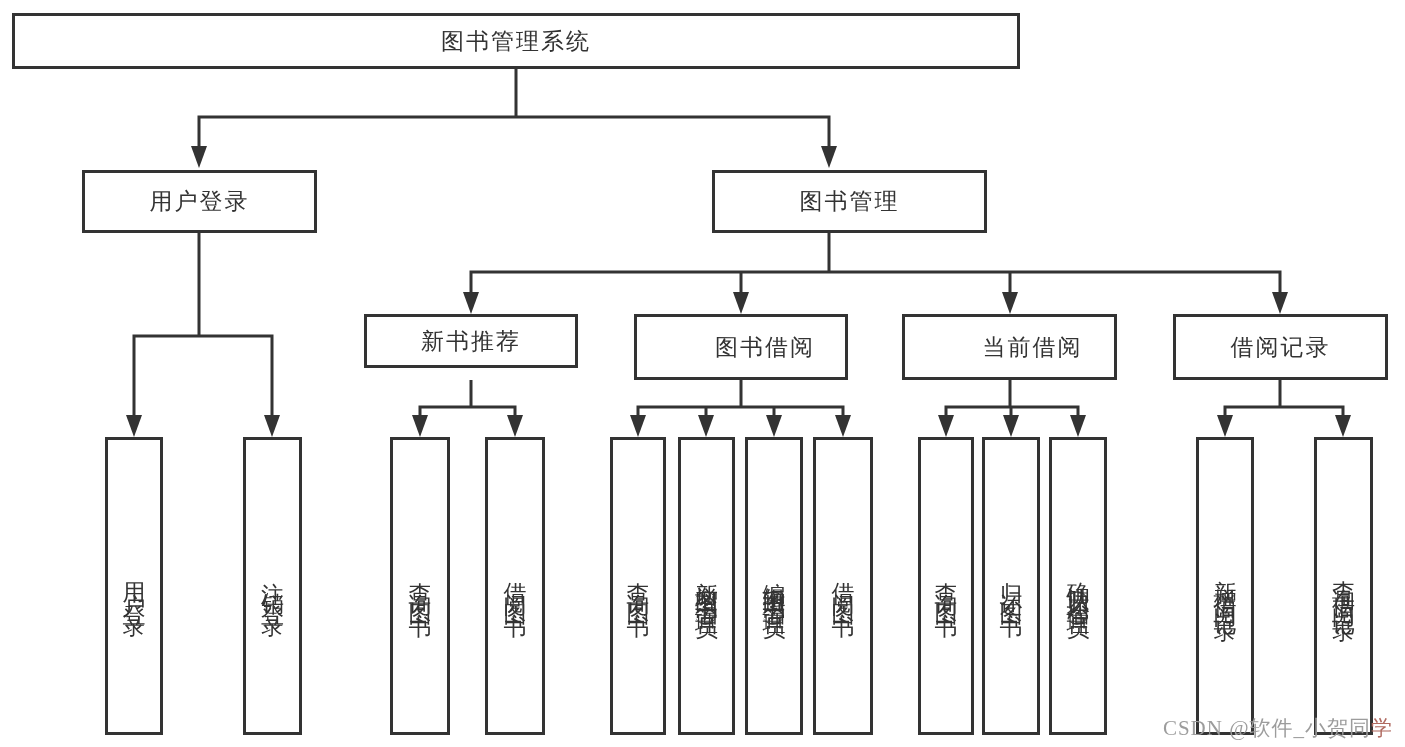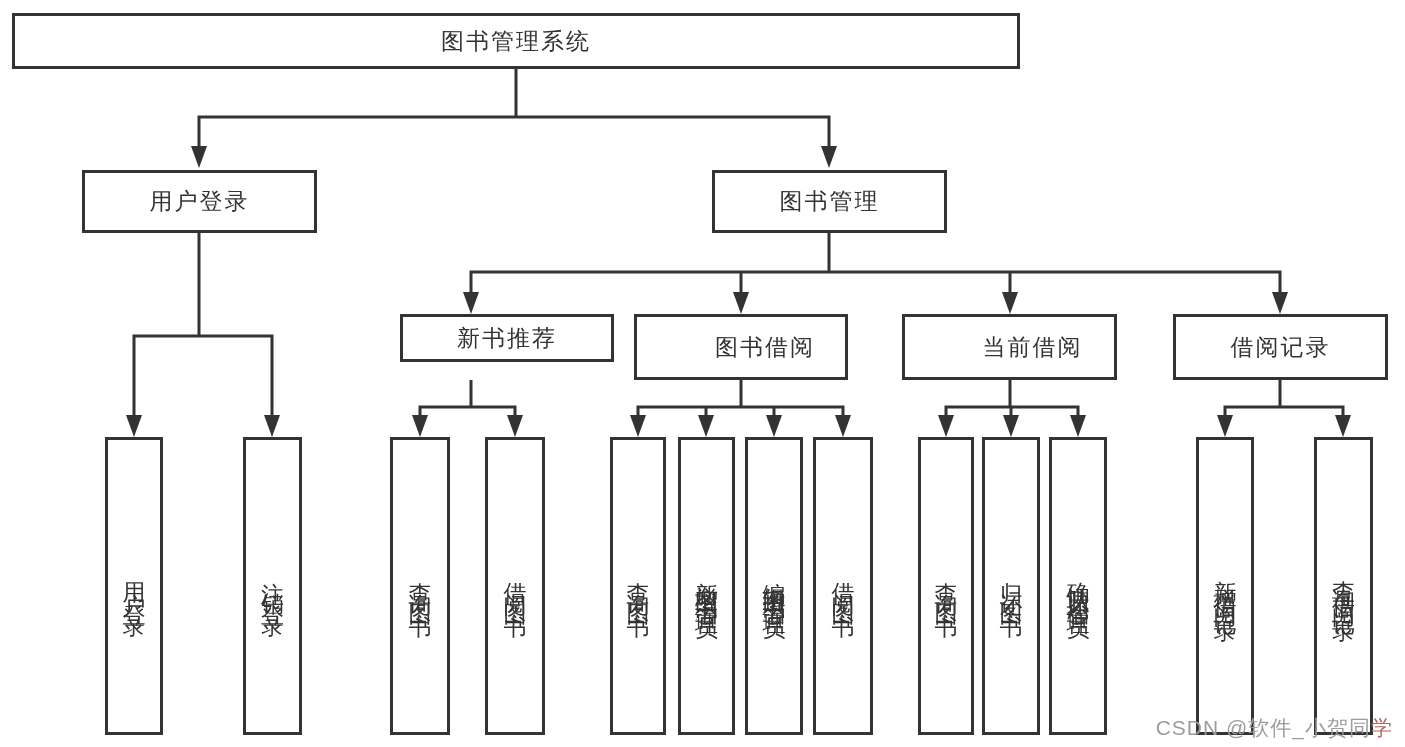--- a/index.html
+++ b/index.html
@@ -1,21 +1,21 @@
 <!DOCTYPE html>
 <html><head>
 <meta charset="utf-8">
 <style>
   html, body { margin: 0; padding: 0; background: #ffffff; }
   #canvas {
     position: relative;
     width: 1405px;
     height: 747px;
     background: #ffffff;
-    font-family: Liberation Sans, sans-serif;
+    font-family: Liberation Serif, serif;
     overflow: hidden;
   }
   #connectors {
     position: absolute;
     left: 0; top: 0;
     width: 1405px; height: 747px;
     z-index: 1;
   }
   .box {
     position: absolute;
@@ -98,23 +98,23 @@
       <path d="M1003 415 H1019 L1011 437 Z"></path>
       <path d="M1070 415 H1086 L1078 437 Z"></path>
       <path d="M1217 415 H1233 L1225 437 Z"></path>
       <path d="M1335 415 H1351 L1343 437 Z"></path>
     </g>
   </svg>
 
   <div class="box hdr" style="left:12px; top:13px; width:1008px; height:56px;">图书管理系统</div>
 
   <div class="box hdr" style="left:82px; top:170px; width:235px; height:63px;">用户登录</div>
-  <div class="box hdr" style="left:712px; top:170px; width:235px; height:63px;">图书管理</div>
+  <div class="box hdr" style="left:712px; top:170px; width:275px; height:63px;">图书管理</div>
 
-  <div class="box hdr" style="left:364px; top:314px; width:214px; height:48px;margin-left:36px;">新书推荐</div>
+  <div class="box hdr" style="left:364px; top:314px; width:214px; height:54px;">新书推荐</div>
   <div class="box hdr" style="left:634px; top:314px; width:214px; height:66px;padding-left:48px;">图书借阅</div>
   <div class="box hdr" style="left:902px; top:314px; width:215px; height:66px;padding-left:46px;">当前借阅</div>
   <div class="box hdr" style="left:1173px; top:314px; width:215px; height:66px;">借阅记录</div>
 
   <div class="box leaf" style="left:105px; top:437px; width:58px; height:298px;">用户登录</div>
   <div class="box leaf" style="left:243px; top:437px; width:59px; height:298px;">注销登录</div>
 
   <div class="box leaf" style="left:390px; top:437px; width:60px; height:298px;">查询图书</div>
   <div class="box leaf" style="left:485px; top:437px; width:60px; height:298px;">借阅图书</div>
 

